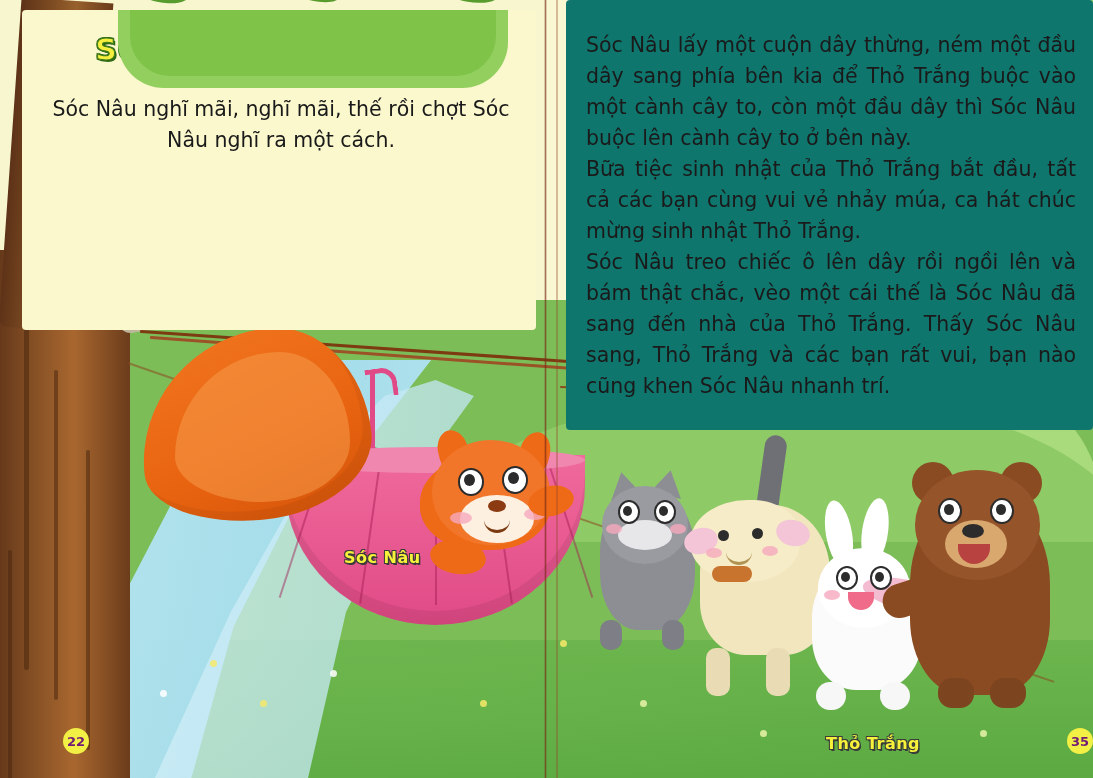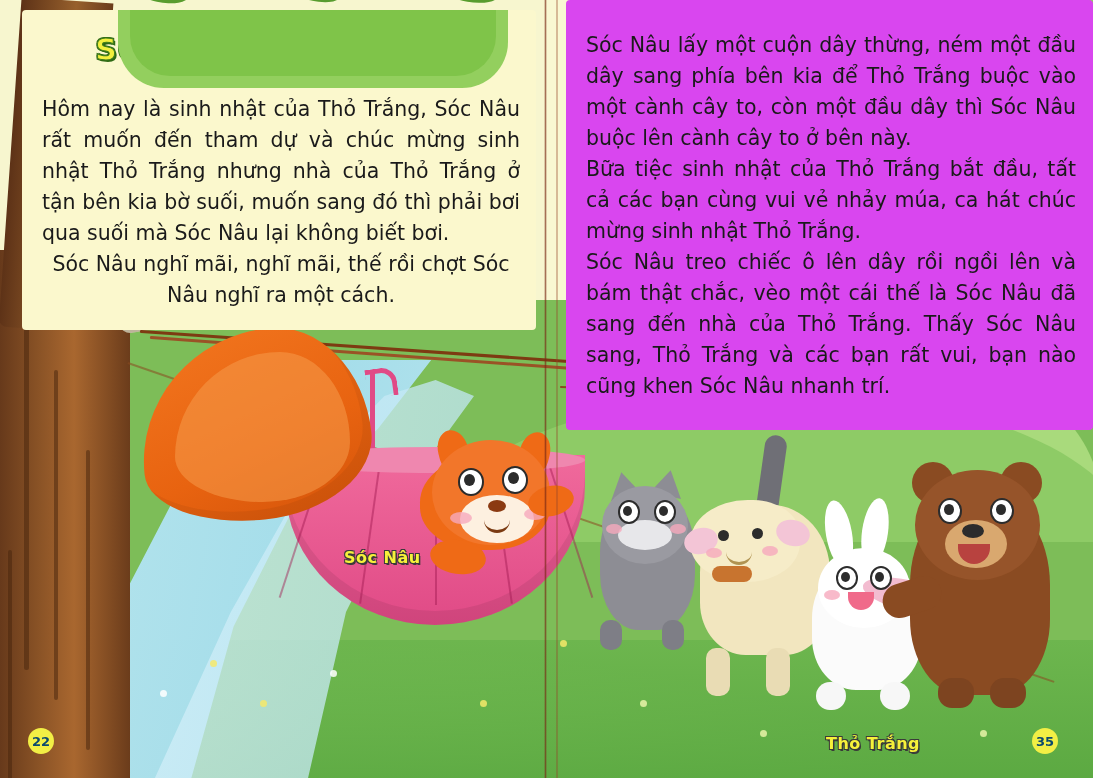--- a/index.html
+++ b/index.html
@@ -138,21 +138,21 @@
     position: absolute;
     left: 22px; top: 10px;
     width: 514px; height: 320px;
     background: #fbf8cd;
     border-radius: 4px;
   }
   .text-right {
     position: absolute;
     left: 566px; top: 0px;
     width: 527px; height: 430px;
-    background: #d946ef;
+    background: #0f766e;
     border-radius: 4px;
   }
   .title {
     margin: 22px 0 6px 0;
     text-align: center;
     font-family: "DejaVu Sans", sans-serif;
     font-weight: 800;
     font-size: 30px;
     letter-spacing: 1px;
     color: #f3ef3c;
@@ -456,27 +456,28 @@
   }
   .cap-soc { left: 344px; top: 548px; }
   .cap-tho { left: 826px; top: 734px; }
 
   
   .pagenum {
     position: absolute;
     width: 26px; height: 26px;
     border-radius: 50%;
     background: #f2ef45;
-    color: #0c4a6e;
+    color: #701a75;
     font-family: "DejaVu Sans", sans-serif;
     font-size: 13px;
     font-weight: 700;
     display: flex;
     align-items: center;
     justify-content: center;
+    margin-left: 35px;
   }
   .pagenum.left { left: 28px; top: 728px; }
   .pagenum.right { left: 1032px; top: 728px; background: #f2ef45; }
 </style>
 </head>
 <body>
 
 <div id="page">
 
   <div class="sky-left"></div>
@@ -617,21 +618,20 @@
   <div style="position:absolute;left:990px;top:678px;width:36px;height:30px;background:#7d4420;border-radius:14px;"></div>
 
   <div class="caption cap-soc">Sóc Nâu</div>
   <div class="caption cap-tho">Thỏ Trắng</div>
 
   <div class="text-left">
     <div class="title-plate"></div>
     <div class="title-plate-inner"></div>
     <h1 class="title">SÓC NÂU NHANH TRÍ</h1>
     <div class="left-para body-text">
-      <p>Hôm nay là sinh nhật của Thỏ Trắng, Sóc Nâu rất muốn đến tham dự và chúc mừng sinh nhật Thỏ Trắng nhưng nhà của Thỏ Trắng ở tận bên kia bờ suối, muốn sang đó thì phải bơi qua suối mà Sóc Nâu lại không biết bơi.</p>
       <p class="last">Sóc Nâu nghĩ mãi, nghĩ mãi, thế rồi chợt Sóc Nâu nghĩ ra một cách.</p>
     </div>
   </div>
 
   <div class="text-right">
     <div class="right-para body-text">
       <p>Sóc Nâu lấy một cuộn dây thừng, ném một đầu dây sang phía bên kia để Thỏ Trắng buộc vào một cành cây to, còn một đầu dây thì Sóc Nâu buộc lên cành cây to ở bên này.</p>
       <p>Bữa tiệc sinh nhật của Thỏ Trắng bắt đầu, tất cả các bạn cùng vui vẻ nhảy múa, ca hát chúc mừng sinh nhật Thỏ Trắng.</p>
       <p>Sóc Nâu treo chiếc ô lên dây rồi ngồi lên và bám thật chắc, vèo một cái thế là Sóc Nâu đã sang đến nhà của Thỏ Trắng. Thấy Sóc Nâu sang, Thỏ Trắng và các bạn rất vui, bạn nào cũng khen Sóc Nâu nhanh trí.</p>
     </div>

